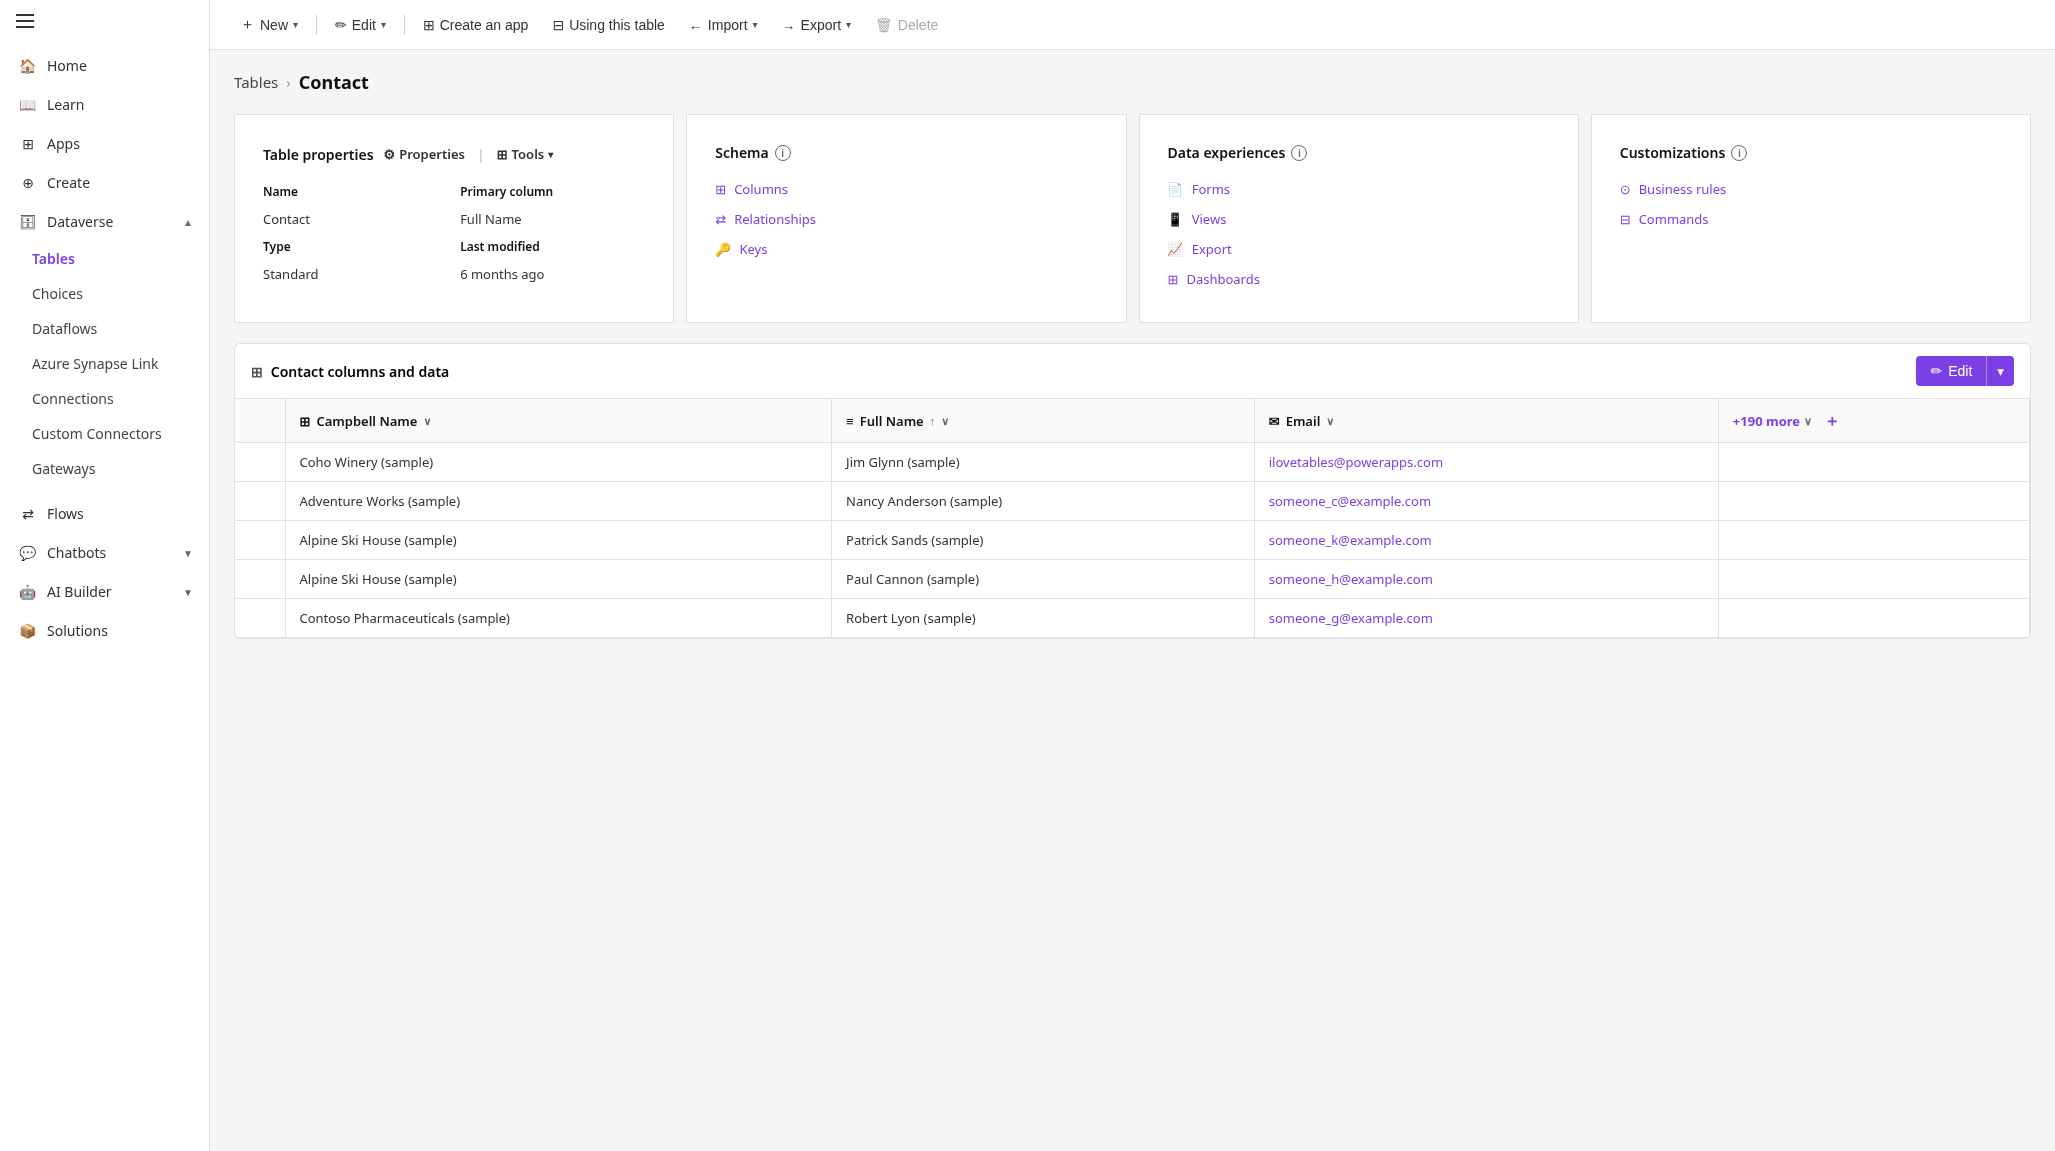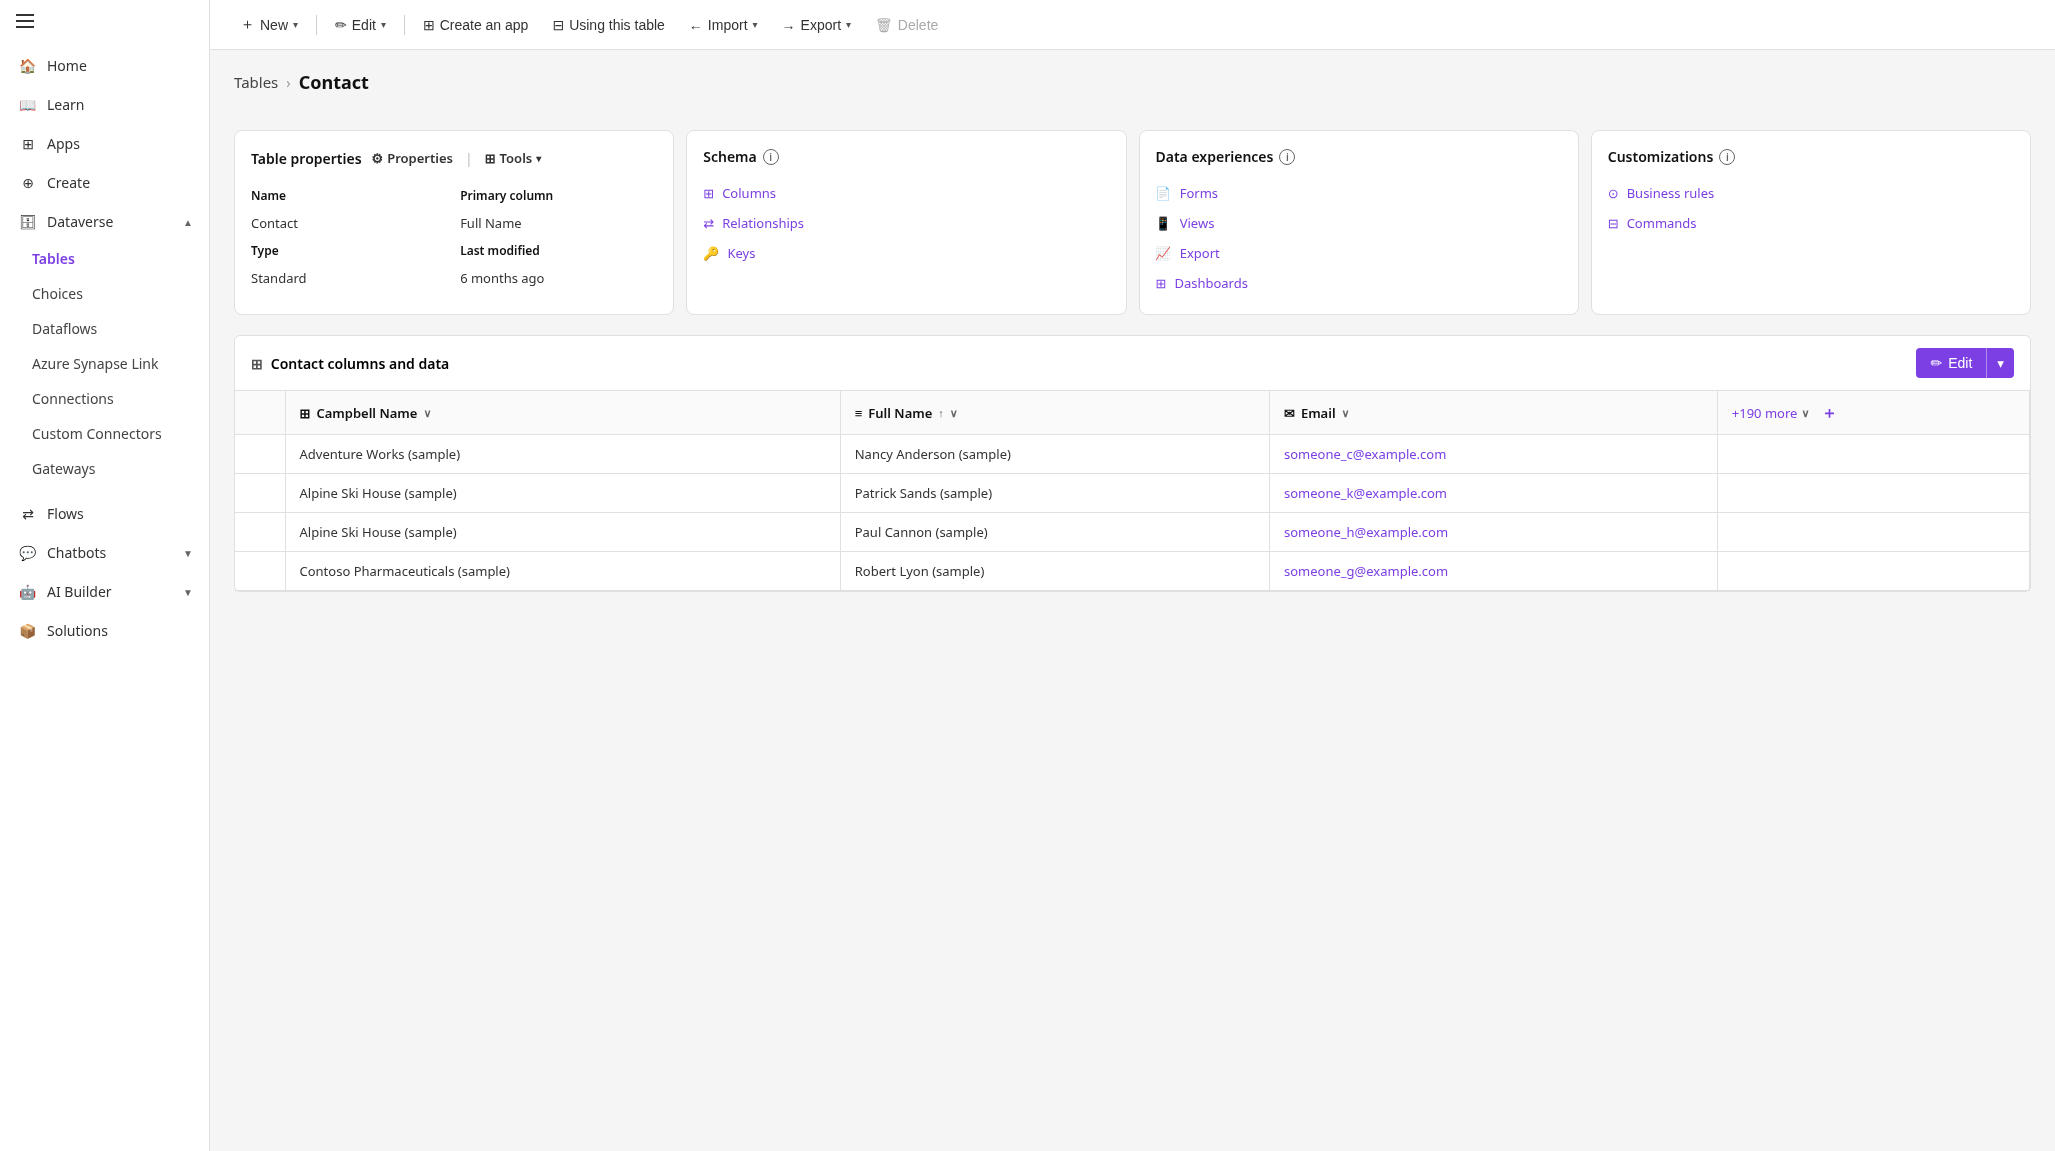--- a/index.html
+++ b/index.html
@@ -31,21 +31,21 @@
     .content { flex: 1; overflow-y: auto; padding: 20px 24px; }
 
     
     .breadcrumb { display: flex; align-items: center; gap: 8px; margin-bottom: 20px; font-size: 15px; }
     .breadcrumb-link { color: #444; cursor: pointer; }
     .breadcrumb-sep { color: #999; font-size: 14px; }
     .breadcrumb-current { font-weight: 700; font-size: 18px; color: #111; }
 
     
     .cards-row { display: grid; grid-template-columns: 1fr 1fr 1fr 1fr; gap: 12px; margin-bottom: 20px; }
-    .card { background: #fff; border: 1px solid #e0e0e0; border-radius: 8px; padding: 16px; margin-top: 16px; }
+    .card { background: #fff; border: 1px solid #e0e0e0; border-radius: 0; padding: 28px; }
     .card-title { font-weight: 600; font-size: 14px; color: #111; margin-bottom: 12px; display: flex; align-items: center; gap: 6px; }
     .card-info-icon { width: 16px; height: 16px; border-radius: 50%; border: 1px solid #666; display: flex; align-items: center; justify-content: center; font-size: 10px; color: #666; }
     .card-tools { display: flex; gap: 8px; align-items: center; }
     .card-tool-btn { display: flex; align-items: center; gap: 4px; font-size: 13px; color: #333; cursor: pointer; padding: 2px 4px; }
     .props-grid { display: grid; grid-template-columns: 1fr 1fr; gap: 4px 12px; }
     .prop-label { font-weight: 600; font-size: 12px; color: #111; margin-top: 6px; }
     .prop-value { font-size: 13px; color: #333; margin-top: 6px; }
     .card-link { display: flex; align-items: center; gap: 8px; padding: 6px 0; font-size: 13px; color: #7b3fe4; cursor: pointer; }
 
     
@@ -58,21 +58,21 @@
 
     
     .data-table { width: 100%; border-collapse: collapse; }
     .data-table th { background: #fafafa; border-bottom: 1px solid #e0e0e0; border-right: 1px solid #e0e0e0; padding: 10px 14px; text-align: left; font-weight: 600; font-size: 13px; color: #111; white-space: nowrap; }
     .data-table th:first-child { width: 50px; background: #fafafa; border-right: 1px solid #e0e0e0; }
     .data-table td { border-bottom: 1px solid #e0e0e0; border-right: 1px solid #e0e0e0; padding: 10px 14px; font-size: 13px; color: #333; }
     .data-table td:first-child { width: 50px; }
     .data-table td.email { color: #7b3fe4; }
     .col-header { display: flex; align-items: center; gap: 6px; }
     .sort-icon { font-size: 11px; color: #666; }
-    .more-cols { display: flex; align-items: center; gap: 4px; color: #7b3fe4; font-weight: 400; font-size: 13px; cursor: pointer; white-space: nowrap; }
+    .more-cols { display: flex; align-items: center; gap: 4px; color: #7b3fe4; font-weight: 700; font-size: 13px; cursor: pointer; white-space: nowrap; }
     .add-col { color: #7b3fe4; font-size: 16px; cursor: pointer; margin-left: 8px; }
     .th-more { display: flex; align-items: center; gap: 4px; }
   </style>
 </head>
 <body>
 
 <div class="sidebar">
   <div class="sidebar-header">
     <div class="hamburger">
       <span></span>
@@ -342,20 +342,27 @@
             <th>
               <div class="th-more">
                 <span class="more-cols">+190 more</span>
                 <span class="sort-icon">∨</span>
                 <span class="add-col">＋</span>
               </div>
             </th>
           </tr>
         </thead>
         <tbody id="table-body">
+        <tr>
+              <td></td>
+              <td>Coho Winery (sample)</td>
+              <td>Jim Glynn (sample)</td>
+              <td class="email">ilovetables@powerapps.com</td>
+              <td></td>
+            </tr>
             <tr>
               <td></td>
               <td>Adventure Works (sample)</td>
               <td>Nancy Anderson (sample)</td>
               <td class="email">someone_c@example.com</td>
               <td></td>
             </tr>
             <tr>
               <td></td>
               <td>Alpine Ski House (sample)</td>

